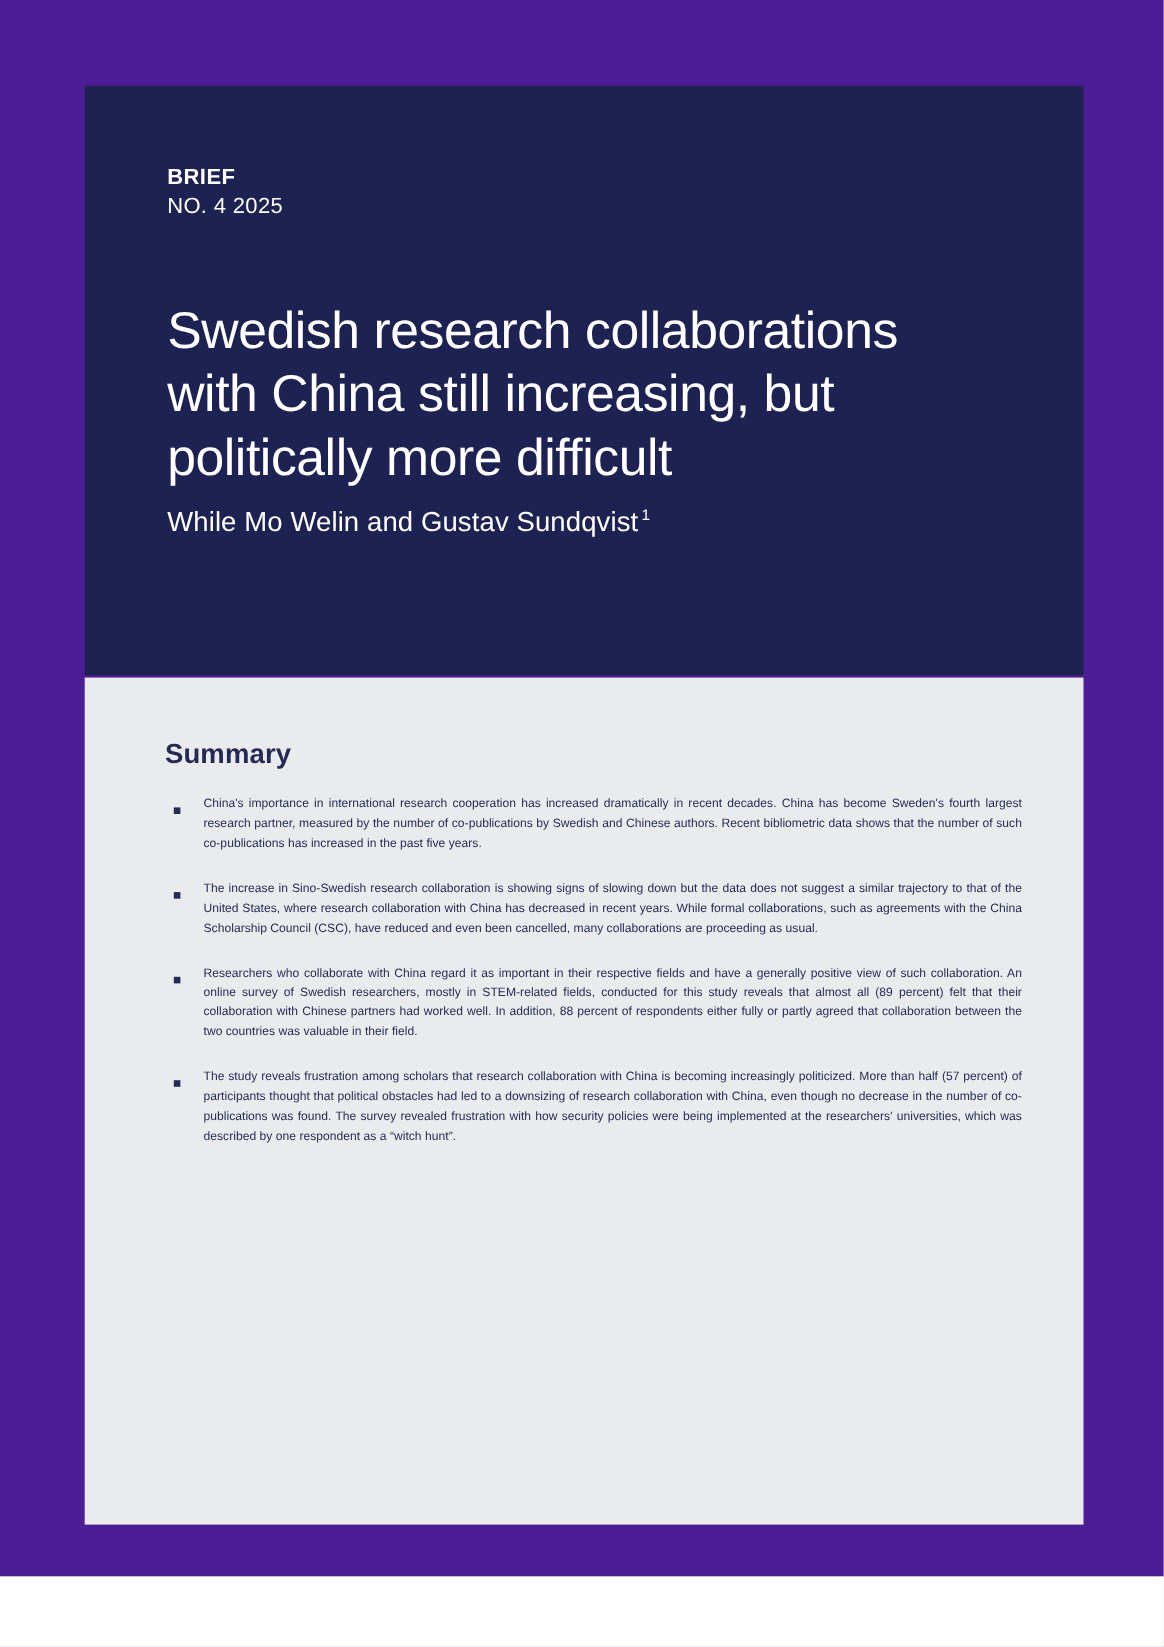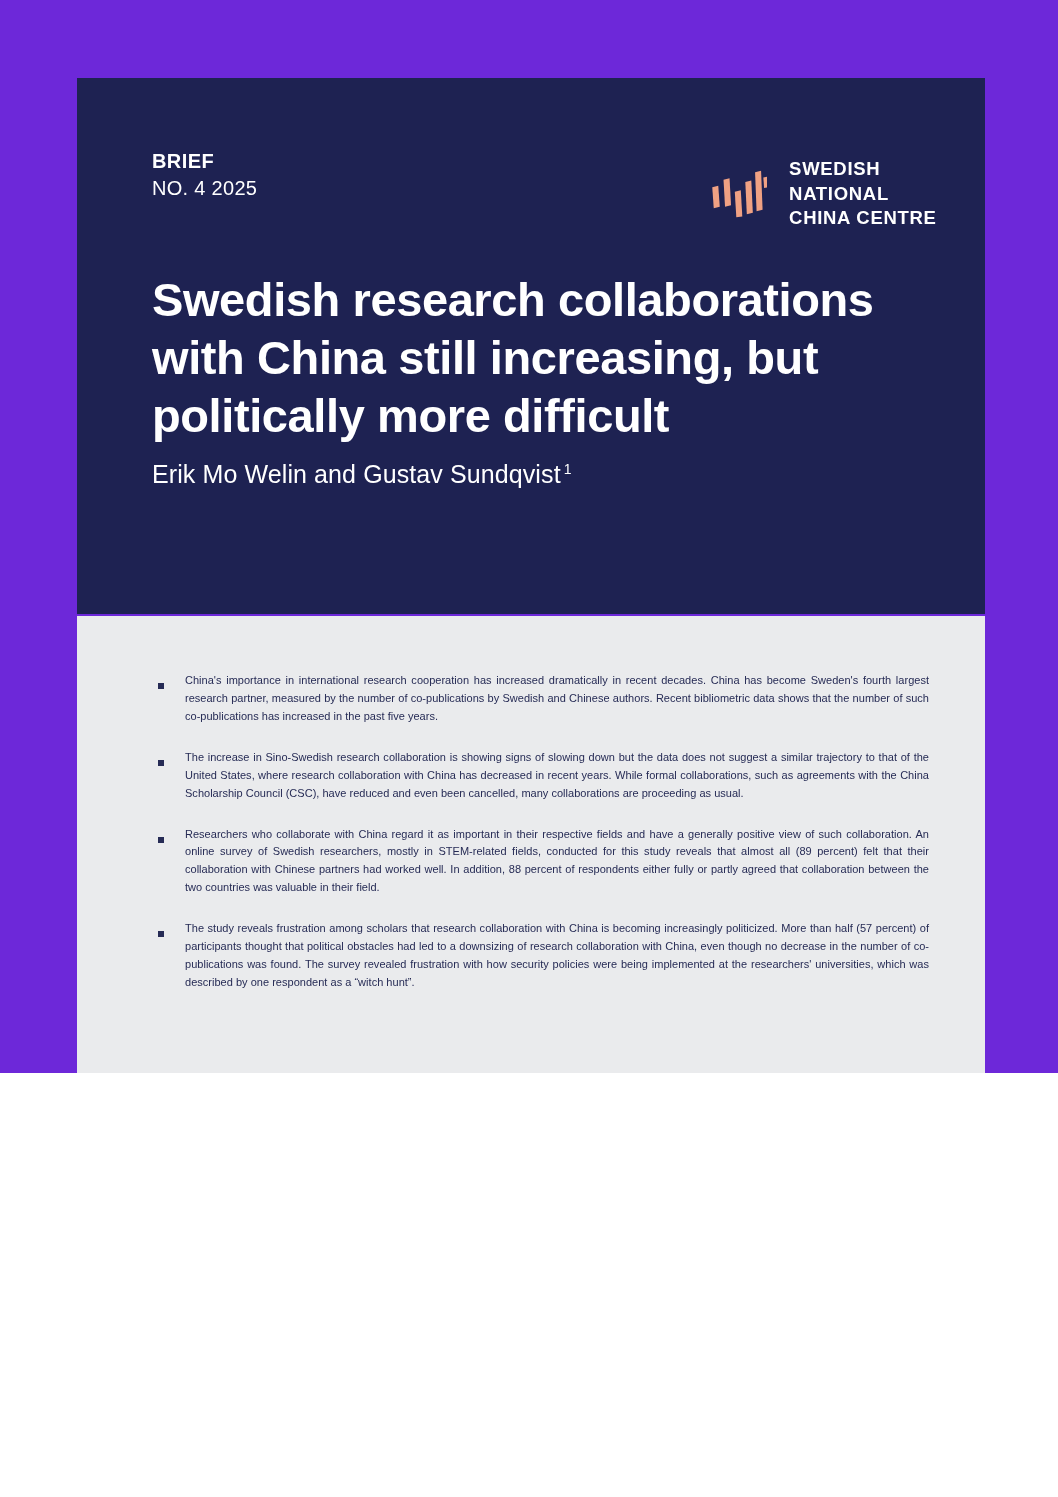--- a/index.html
+++ b/index.html
@@ -10,22 +10,22 @@
   body {
     width: 1058px;
     height: 1497px;
     font-family: "Liberation Sans", sans-serif;
     -webkit-font-smoothing: antialiased;
   }
 
   .page {
     position: relative;
     width: 1058px;
-    height: 1073px;
-    background: #6d28d9;
+    height: 1433px;
+    background: #4c1d95;
     overflow: hidden;
   }
 
   
   .header-block {
     position: absolute;
     left: 77px;
     top: 78px;
     width: 908px;
     height: 536px;
@@ -95,21 +95,21 @@
   
   .title-area {
     position: absolute;
     left: 75px;
     top: 193px;
     width: 780px;
   }
   .doc-title {
     color: #ffffff;
     font-size: 47px;
-    font-weight: bold;
+    font-weight: normal;
     line-height: 1.23;
     letter-spacing: -0.4px;
     margin: 0;
     white-space: pre-line;
   }
   .doc-authors {
     margin-top: 16px;
     color: #ffffff;
     font-size: 25px;
     font-weight: normal;
@@ -179,46 +179,33 @@
 <div class="page">
 
   <div class="header-block">
 
     <div class="header-top-row">
 
       <div class="brief-label">BRIEF</div>
       <div class="brief-number">NO. 4 2025</div>
 
 
-      <div class="sncc-logo">
-        <svg class="sncc-bars" width="76" height="62" viewBox="0 0 76 62" xmlns="http://www.w3.org/2000/svg">
-          <g fill="#f0a183">
-            <polygon points="3,22 11,20 13,48 5,50"></polygon>
-            <polygon points="18,12 26,10 28,46 20,48"></polygon>
-            <polygon points="33,28 41,26 43,61 35,62"></polygon>
-            <polygon points="47,15 55,13 57,56 49,58"></polygon>
-            <polygon points="60,2 68,0 70,52 62,54"></polygon>
-            <polygon points="71,9 76,8 77,22 72,23"></polygon>
-          </g>
-        </svg>
-        <div class="sncc-text">SWEDISH NATIONAL
-CHINA CENTRE</div>
-      </div>
     </div>
 
     <div class="title-area">
       <h1 class="doc-title">Swedish research collaborations
 with China still increasing, but
 politically more difficult</h1>
-      <div class="doc-authors"><span>Erik Mo Welin and Gustav Sundqvist</span><sup>1</sup></div>
+      <div class="doc-authors"><span>While Mo Welin and Gustav Sundqvist</span><sup>1</sup></div>
     </div>
   </div>
 
   <div class="summary-block">
     <div class="summary-inner">
+      <h2 class="summary-heading">Summary</h2>
       <ul class="bullet-list">
         <li class="bullet-item">
           <span class="bullet-marker"></span>
           <span>China's importance in international research cooperation has increased dramatically in recent decades. China has become Sweden's fourth largest research partner, measured by the number of co-publications by Swedish and Chinese authors. Recent bibliometric data shows that the number of such co-publications has increased in the past five years.</span>
         </li>
         <li class="bullet-item">
           <span class="bullet-marker"></span>
           <span>The increase in Sino-Swedish research collaboration is showing signs of slowing down but the data does not suggest a similar trajectory to that of the United States, where research collaboration with China has decreased in recent years. While formal collaborations, such as agreements with the China Scholarship Council (CSC), have reduced and even been cancelled, many collaborations are proceeding as usual.</span>
         </li>
         <li class="bullet-item">

